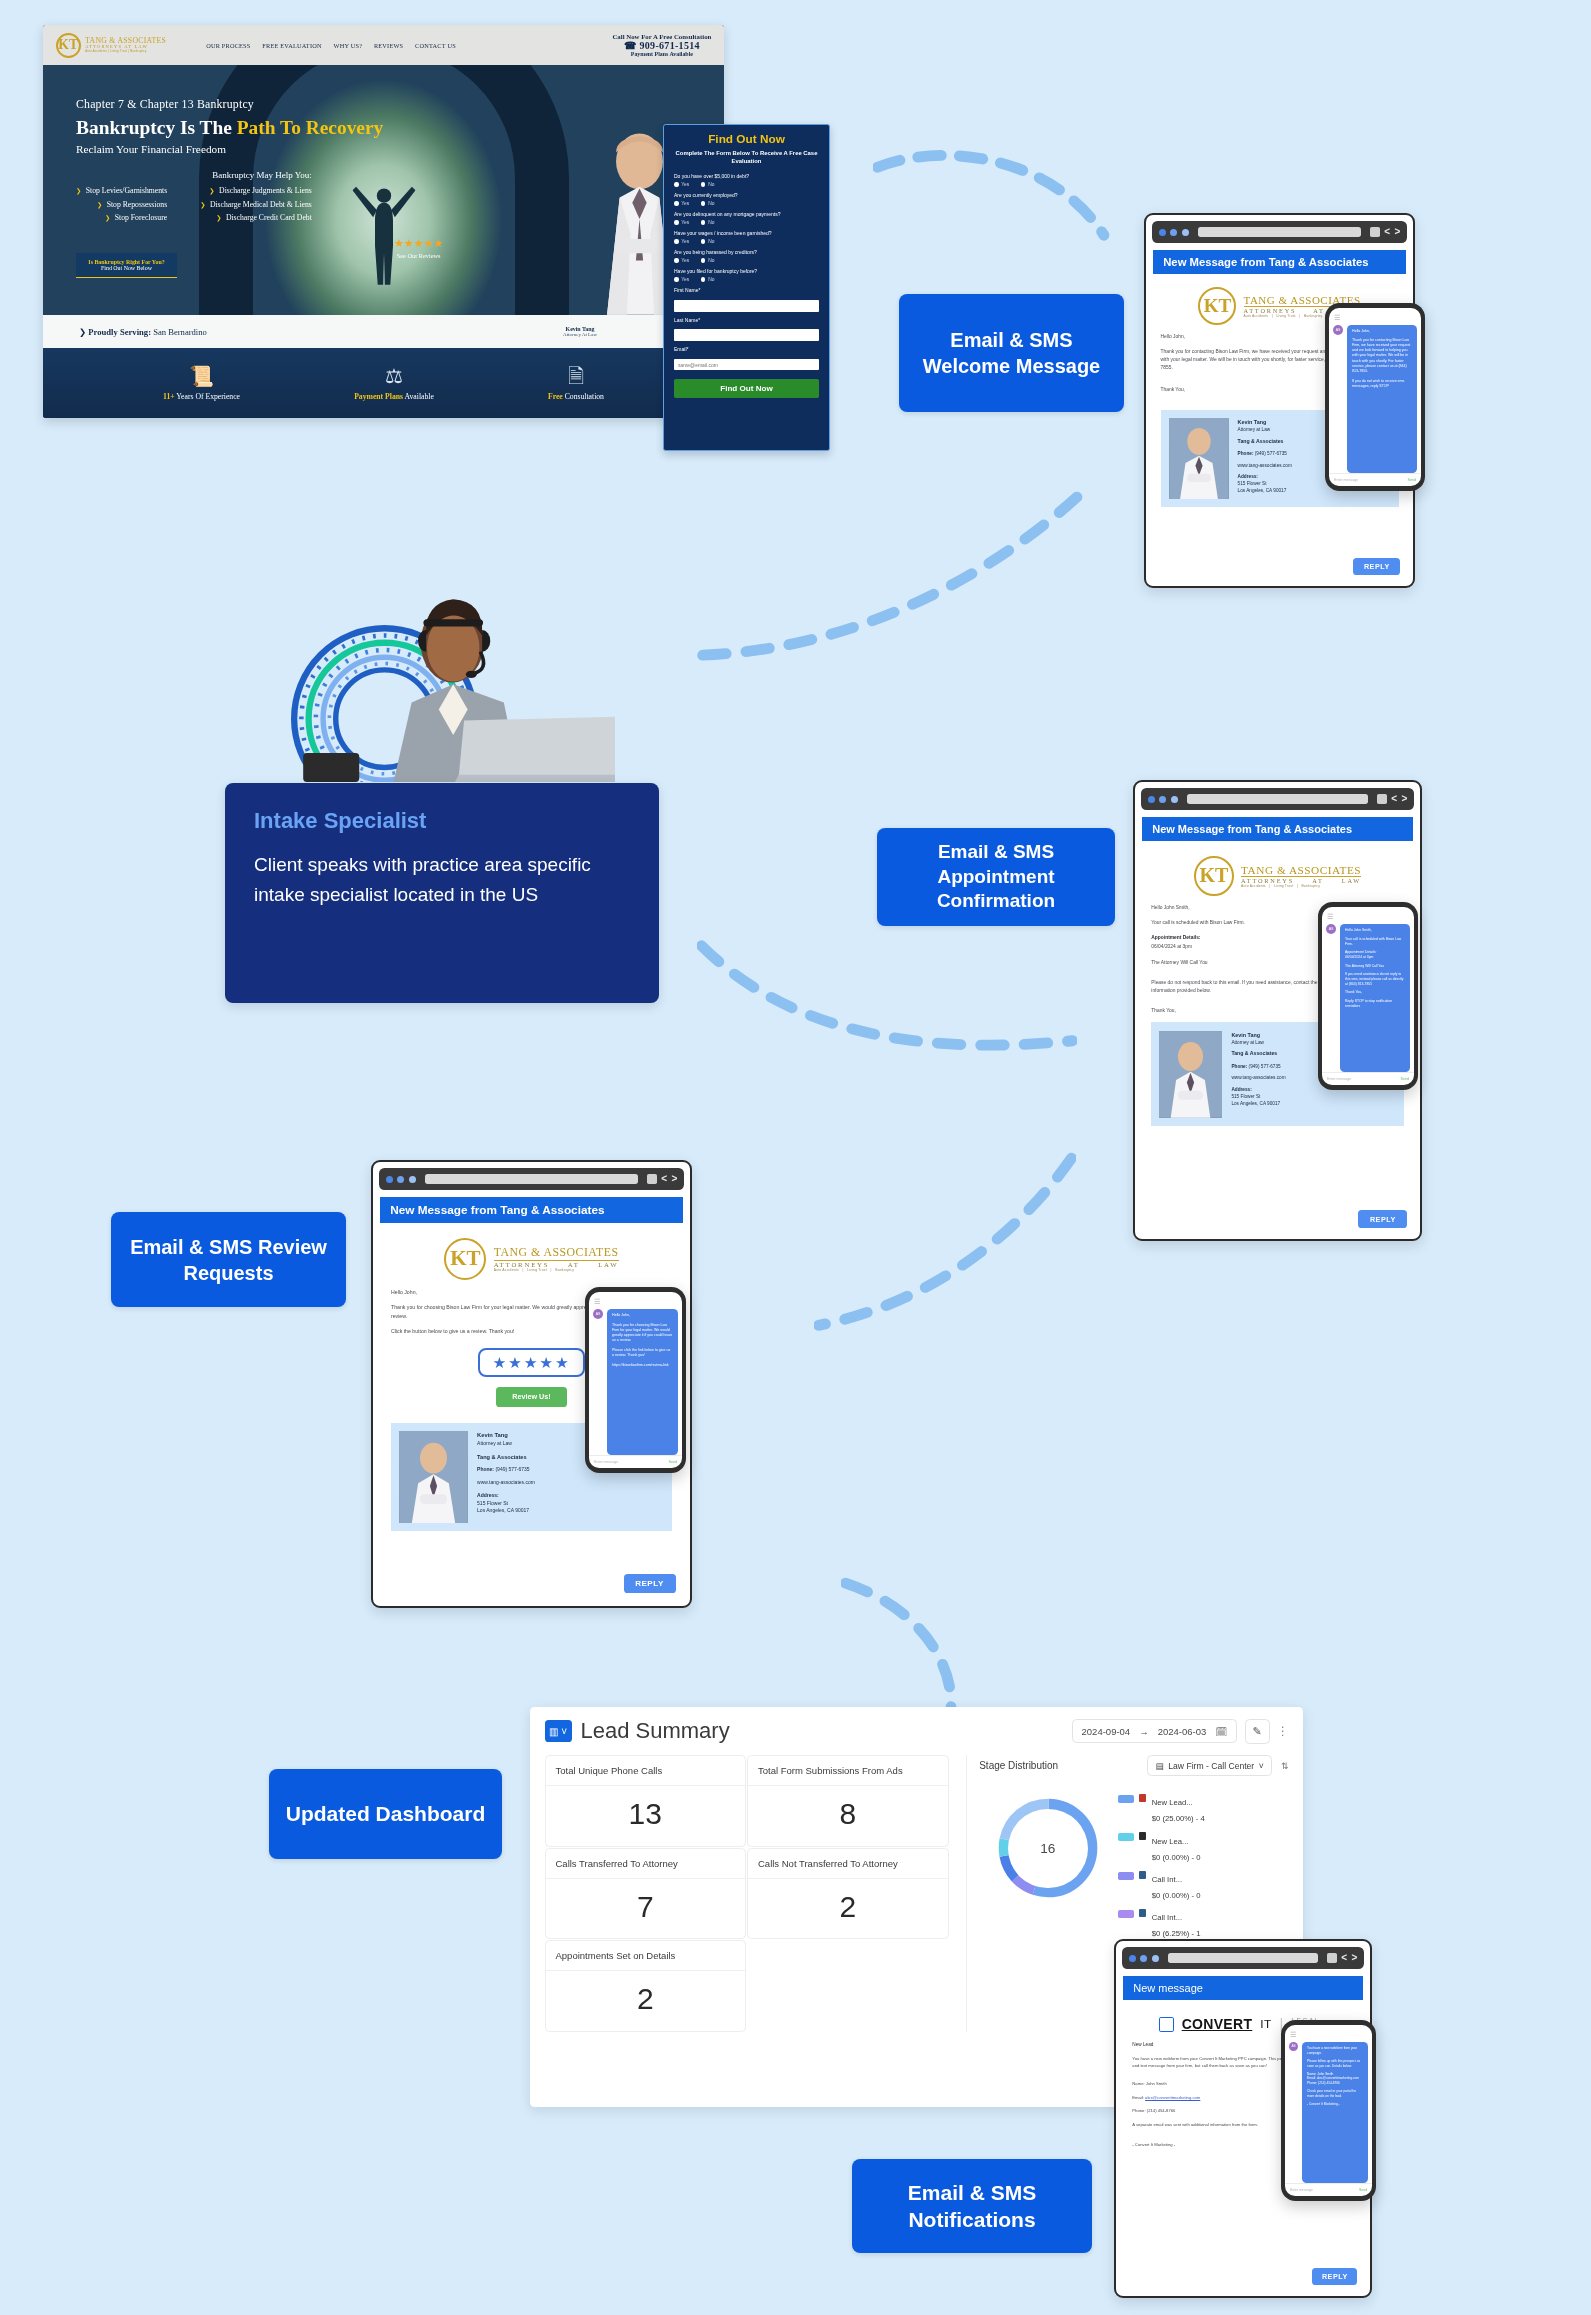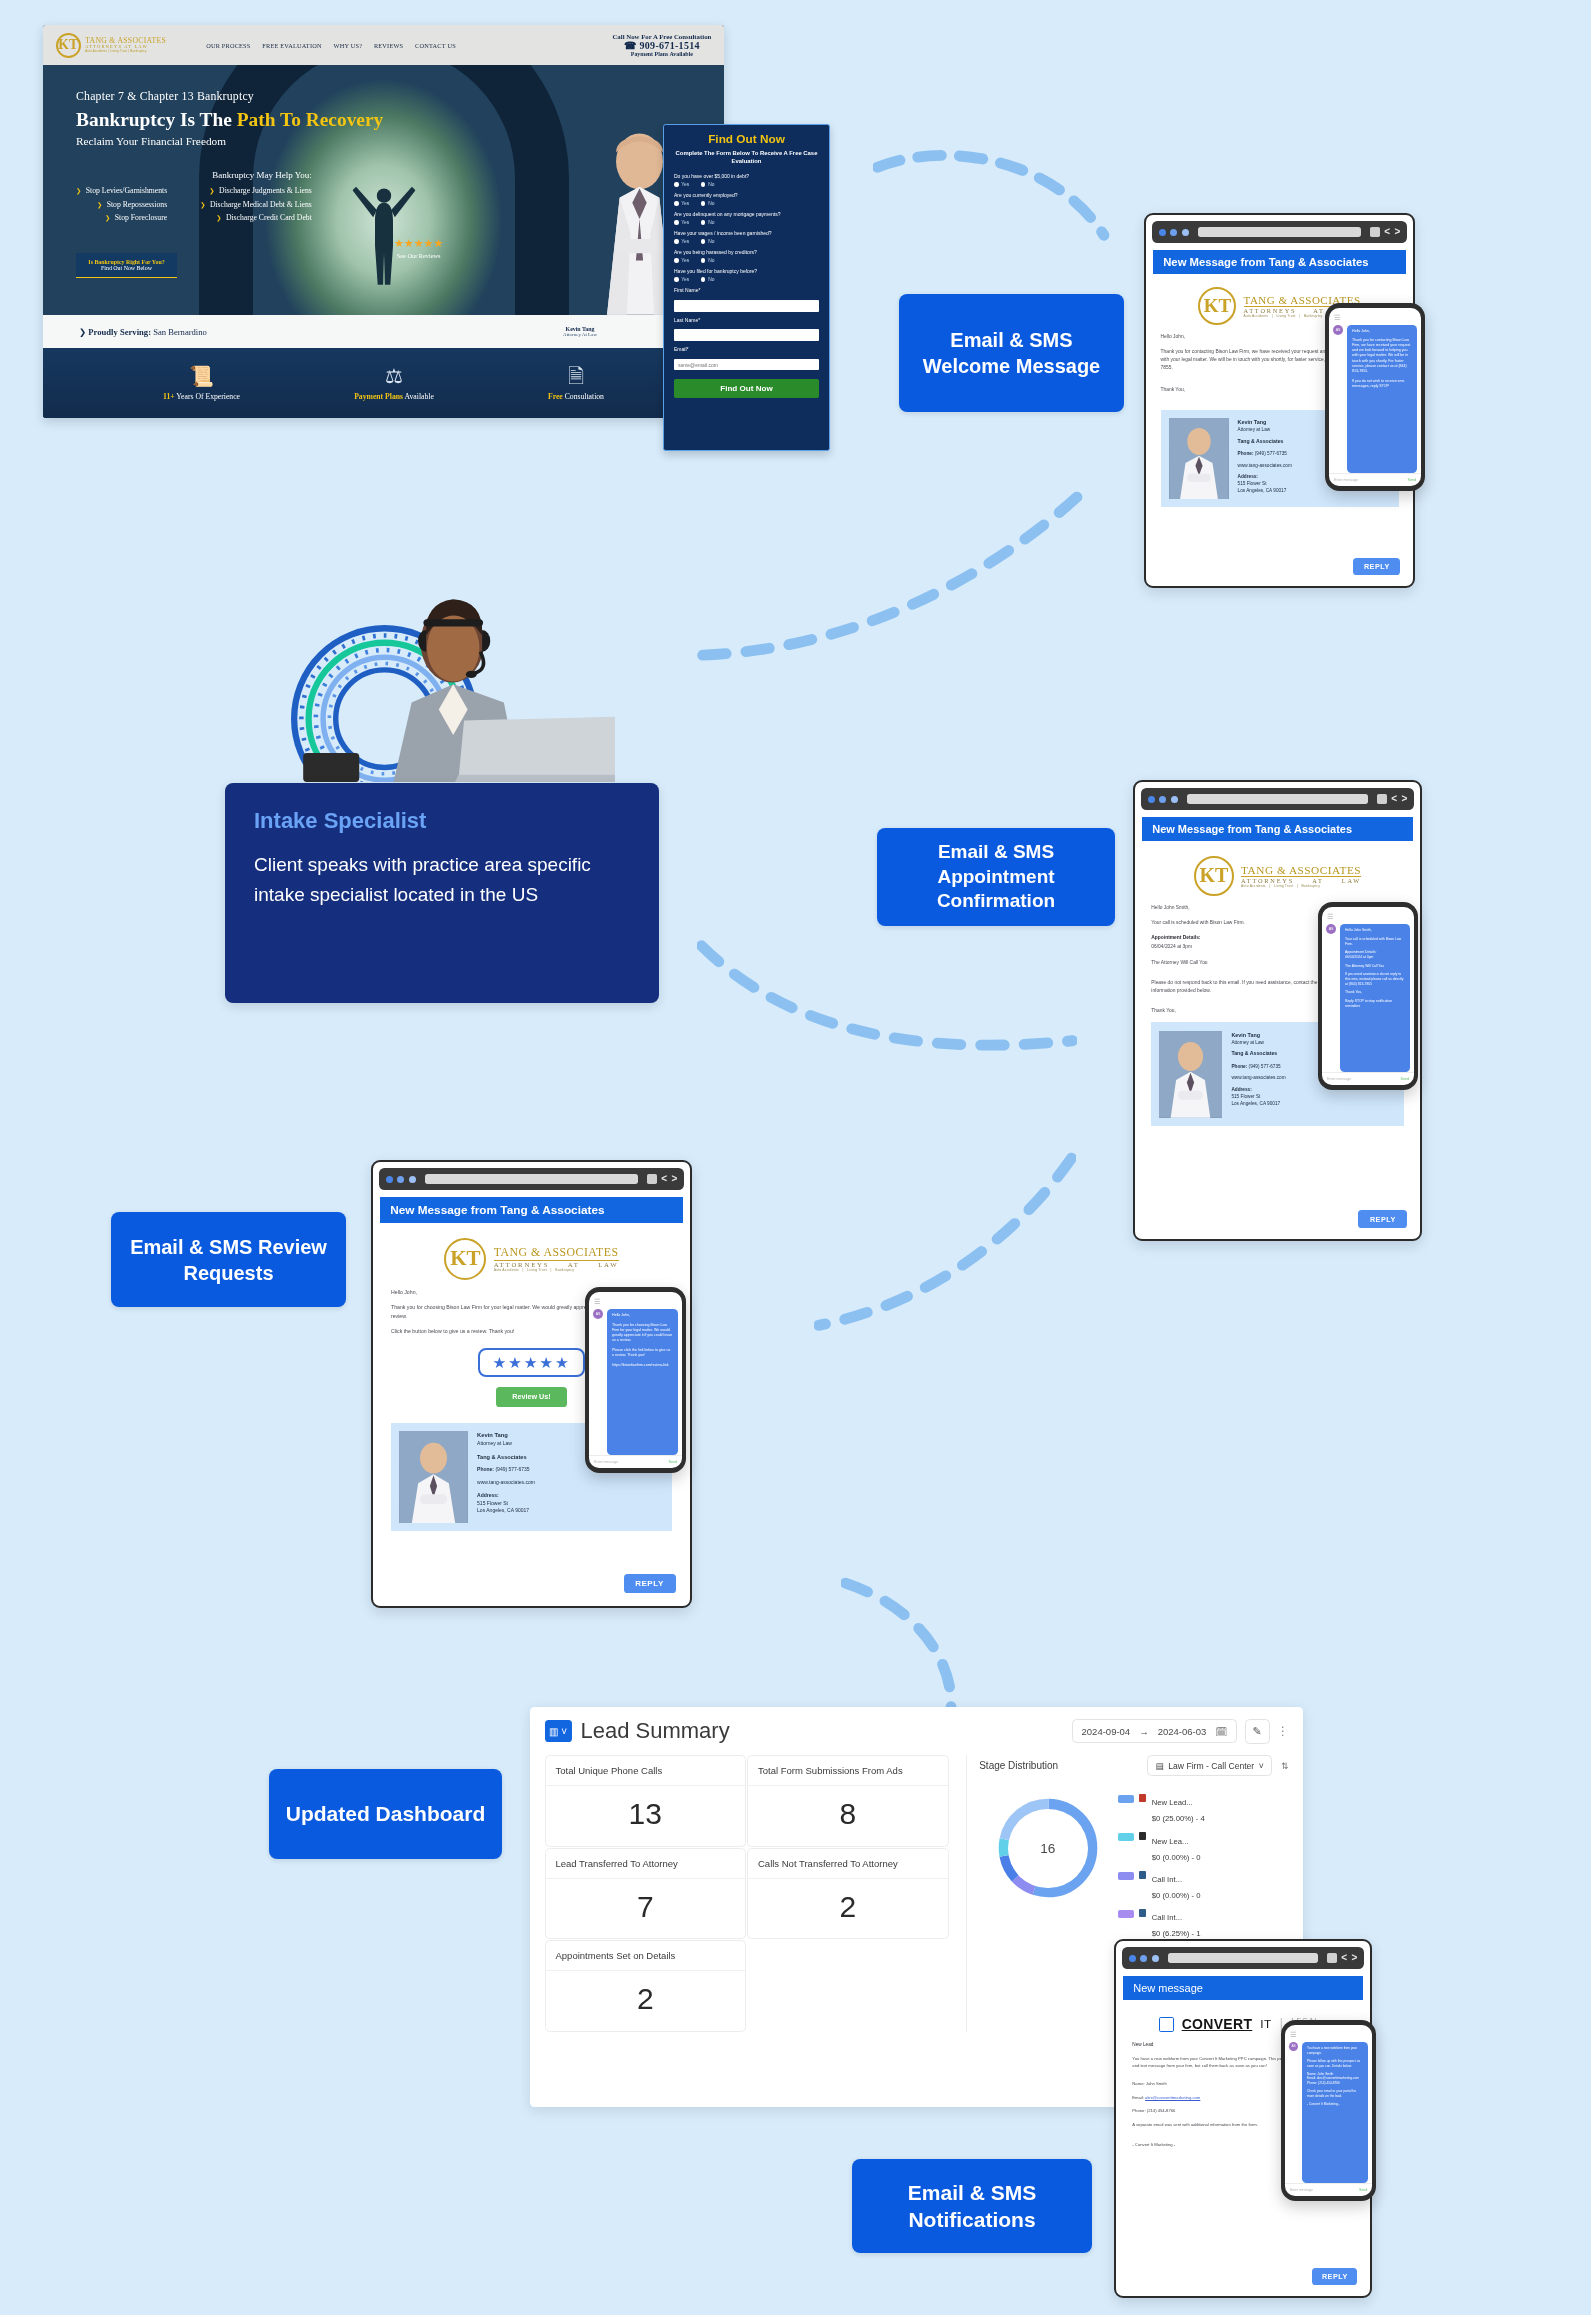--- a/index.html
+++ b/index.html
@@ -59,21 +59,21 @@
     background:
       radial-gradient(ellipse 145px 172px at 50% 62%, #cfe3d6 0%, #9fc4ab 32%, #4d7a63 60%, #21415c 82%),
       linear-gradient(180deg,#10314f 0%, #0c2239 55%, #0a1d31 100%);
   }
   .tunnel-arch {
     position:absolute; left:50%; top:-18px; transform:translateX(-50%);
     width: 262px; height: 271px; border-radius: 131px 131px 0 0;
     box-shadow: 0 0 0 54px rgba(10,28,48,.78);
   }
   .silhouette { position:absolute; left:50%; top:116px; transform:translateX(-50%); width:63px; height:104px; }
-  .hero-txt { position:absolute; left:33px; top:24px; color:#fff; }
+  .hero-txt { position:absolute; left:33px; top:32px; color:#fff; }
   .hero-txt .h-sm { font-family:"Liberation Serif",serif; font-size:11.8px; letter-spacing:0.2px; }
   .hero-txt .h-lg { font-family:"Liberation Serif",serif; font-size:19.4px; font-weight:bold; margin-top:4.5px; }
   .hero-txt .h-lg em { font-style:normal; color:#f3c412; }
   .hero-txt .h-md { font-family:"Liberation Serif",serif; font-size:11.3px; margin-top:4.5px; }
   .hero-help { position:absolute; left:33px; top:105px; color:#fff; font-family:"Liberation Serif",serif;text-align:right; }
   .hero-help .hh-t { font-size:9px; margin-bottom:6.3px; }
   .hero-cols { display:flex; gap:33px; }
   .hero-cols ul { list-style:none; }
   .hero-cols li { font-size:7.7px; margin-bottom:4.5px; white-space:nowrap; }
   .hero-cols li::before { content:"❯"; color:#f3c412; font-size:6.3px; margin-right:4.5px; }
@@ -705,21 +705,21 @@
       <div class="kpis">
         <div class="kpi">
           <div class="kt">Total Unique Phone Calls</div>
           <div class="kv">13</div>
         </div>
         <div class="kpi">
           <div class="kt">Total Form Submissions From Ads</div>
           <div class="kv">8</div>
         </div>
         <div class="kpi">
-          <div class="kt">Lead Transferred To Attorney</div>
+          <div class="kt">Calls Transferred To Attorney</div>
           <div class="kv">7</div>
         </div>
         <div class="kpi">
           <div class="kt">Calls Not Transferred To Attorney</div>
           <div class="kv">2</div>
         </div>
         <div class="kpi">
           <div class="kt">Appointments Set on Details</div>
           <div class="kv">2</div>
         </div>

